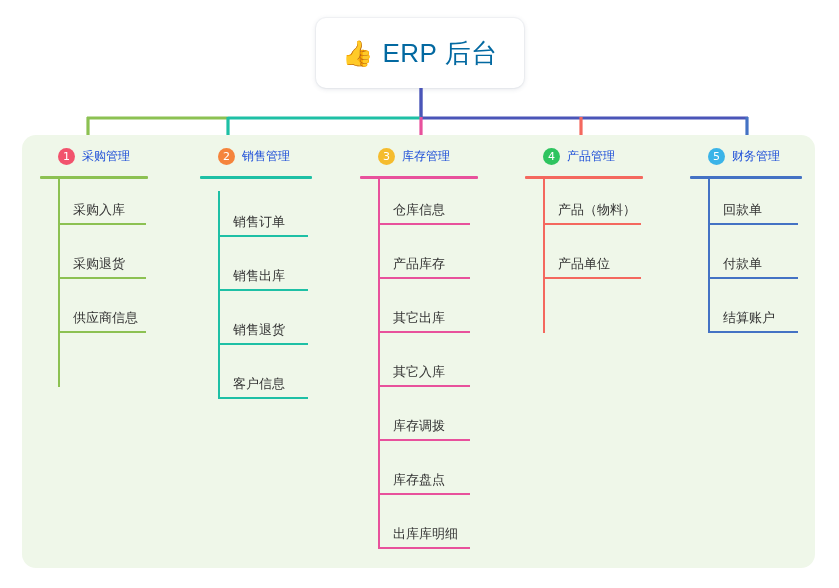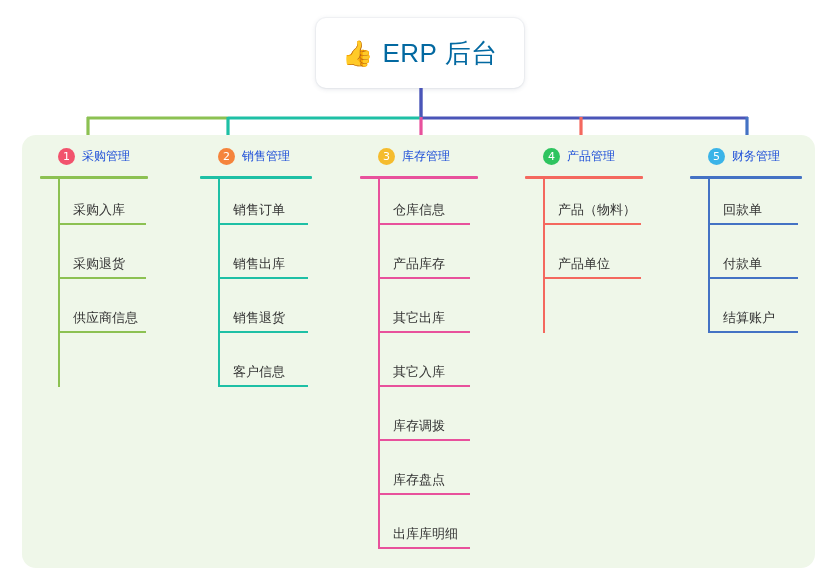--- a/index.html
+++ b/index.html
@@ -130,21 +130,21 @@
             <div class="item-rule" style="background: rgb(140, 193, 82); width: 88px;"></div>
           </div>
         </div>
       </div>
       <div class="column" style="left: 200px;">
         <div class="col-head">
           <span class="badge" style="background: rgb(245, 132, 60);">2</span>
           <span class="col-title">销售管理</span>
         </div>
         <div class="col-rule" style="background: rgb(30, 192, 165); width: 112px;"></div>
-        <div class="items" style="height: 216px;">
+        <div class="items" style="height: 216px; margin-top: 12px;">
           <div class="items-spine" style="background: rgb(30, 192, 165); height: 208px;"></div>
           <div class="item">
             <span class="item-label">销售订单</span>
             <div class="item-rule" style="background: rgb(30, 192, 165); width: 90px;"></div>
           </div>
           <div class="item">
             <span class="item-label">销售出库</span>
             <div class="item-rule" style="background: rgb(30, 192, 165); width: 90px;"></div>
           </div>
           <div class="item">

